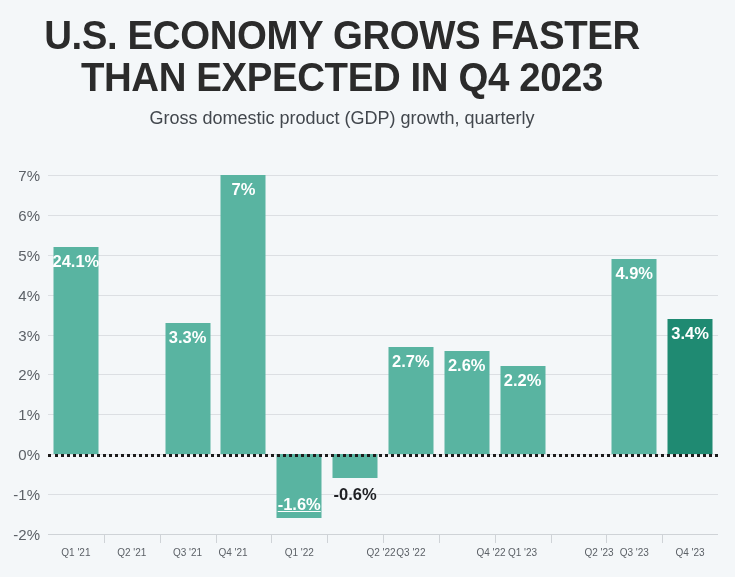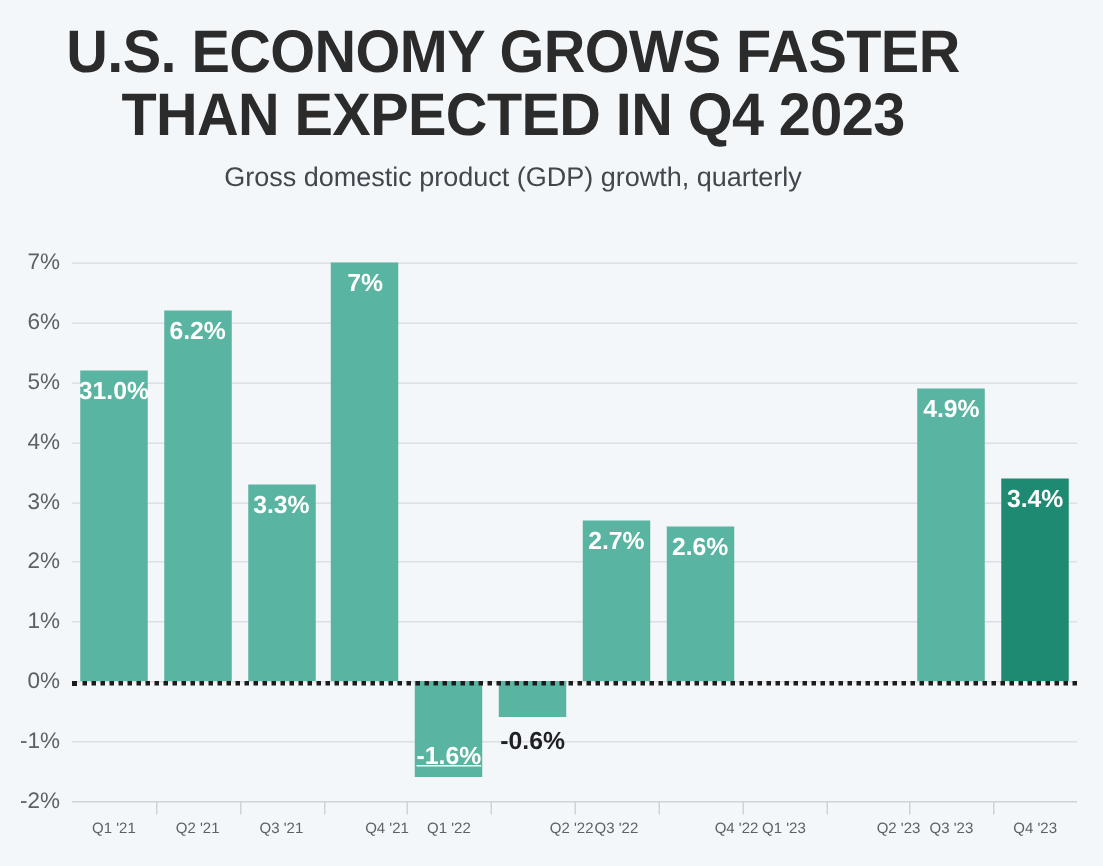--- a/index.html
+++ b/index.html
@@ -202,25 +202,21 @@
           <div class="gridline" style="top: 182.556px;"></div>
           <div class="gridline" style="top: 222.444px;"></div>
           <div class="gridline" style="top: 262.333px;"></div>
           <div class="gridline" style="top: 302.222px;"></div>
           <div class="gridline" style="top: 342.111px;"></div>
           <div class="gridline axis-bottom" style="top: 382px;"></div>
         </div>
       <div class="bars" id="bars">
           <div class="bar-slot" style="left: 0px; width: 55.8333px;">
             <div class="bar" title="Q1 '21: 5.2%" style="top: 94.8px; height: 207.422px;"></div>
-            <div class="bar-label" style="top: 99.8px;">31.0%</div>
-          </div>
-          <div class="bar-slot" style="left: 55.8333px; width: 55.8333px;">
-            <div class="bar" title="Q2 '21: 6.2%" style="top: 54.9111px; height: 247.311px;"></div>
-            <div class="bar-label" style="top: 59.9111px;">6.2%</div>
+            <div class="bar-label" style="top: 99.8px;">24.1%</div>
           </div>
           <div class="bar-slot" style="left: 111.667px; width: 55.8333px;">
             <div class="bar" title="Q3 '21: 3.3%" style="top: 170.589px; height: 131.633px;"></div>
             <div class="bar-label" style="top: 175.589px;">3.3%</div>
           </div>
           <div class="bar-slot" style="left: 167.5px; width: 55.8333px;">
             <div class="bar" title="Q4 '21: 7%" style="top: 23px; height: 279.222px;"></div>
             <div class="bar-label" style="top: 28px;">7%</div>
           </div>
           <div class="bar-slot" style="left: 223.333px; width: 55.8333px;">
@@ -231,41 +227,45 @@
             <div class="bar" title="Q2 '22: -0.6%" style="top: 302.222px; height: 23.9333px;"></div>
             <div class="bar-label dark" style="top: 333.156px;">-0.6%</div>
           </div>
           <div class="bar-slot" style="left: 335px; width: 55.8333px;">
             <div class="bar" title="Q3 '22: 2.7%" style="top: 194.522px; height: 107.7px;"></div>
             <div class="bar-label" style="top: 199.522px;">2.7%</div>
           </div>
           <div class="bar-slot" style="left: 390.833px; width: 55.8333px;">
             <div class="bar" title="Q4 '22: 2.6%" style="top: 198.511px; height: 103.711px;"></div>
             <div class="bar-label" style="top: 203.511px;">2.6%</div>
+          </div>
+          <div class="bar-slot" style="left: 446.667px; width: 55.8333px;">
+            <div class="bar" title="Q1 '23: 2.2%" style="top: 214.467px; height: 87.7556px;"></div>
+            <div class="bar-label" style="top: 219.467px;">2.2%</div>
           </div>
           <div class="bar-slot" style="left: 558.333px; width: 55.8333px;">
             <div class="bar" title="Q3 '23: 4.9%" style="top: 106.767px; height: 195.456px;"></div>
             <div class="bar-label" style="top: 111.767px;">4.9%</div>
           </div>
           <div class="bar-slot" style="left: 614.167px; width: 55.8333px; text-align: right;">
             <div class="bar highlight" title="Q4 '23: 3.4%" style="top: 166.6px; height: 135.622px;"></div>
             <div class="bar-label" style="top: 171.6px;">3.4%</div>
           </div>
         </div>
       <div class="zero-line" id="zeroline" style="top: 302.222px;"></div>
     </div>
 
     <div class="xaxis" id="xaxis">
         <div class="xlabel" style="left: 27.9167px;">Q1 '21</div>
         <div class="xtick" style="left: 55.8333px;"></div>
         <div class="xlabel" style="left: 83.75px;">Q2 '21</div>
         <div class="xtick" style="left: 111.667px;"></div>
         <div class="xlabel" style="left: 139.583px;">Q3 '21</div>
         <div class="xtick" style="left: 167.5px;"></div>
-        <div class="xlabel" style="left: 210px;">Q4 '21</div>
+        <div class="xlabel" style="left: 185px;">Q4 '21</div>
         <div class="xtick" style="left: 223.333px;"></div>
         <div class="xlabel" style="left: 251.25px;">Q1 '22</div>
         <div class="xtick" style="left: 279.167px;"></div>
         <div class="xlabel" style="left: 307.083px; margin-left: 26px;">Q2 '22</div>
         <div class="xtick" style="left: 335px;"></div>
         <div class="xlabel" style="left: 362.917px;">Q3 '22</div>
         <div class="xtick" style="left: 390.833px;"></div>
         <div class="xlabel" style="left: 443px;">Q4 '22</div>
         <div class="xtick" style="left: 446.667px;"></div>
         <div class="xlabel" style="left: 474.583px;">Q1 '23</div>

